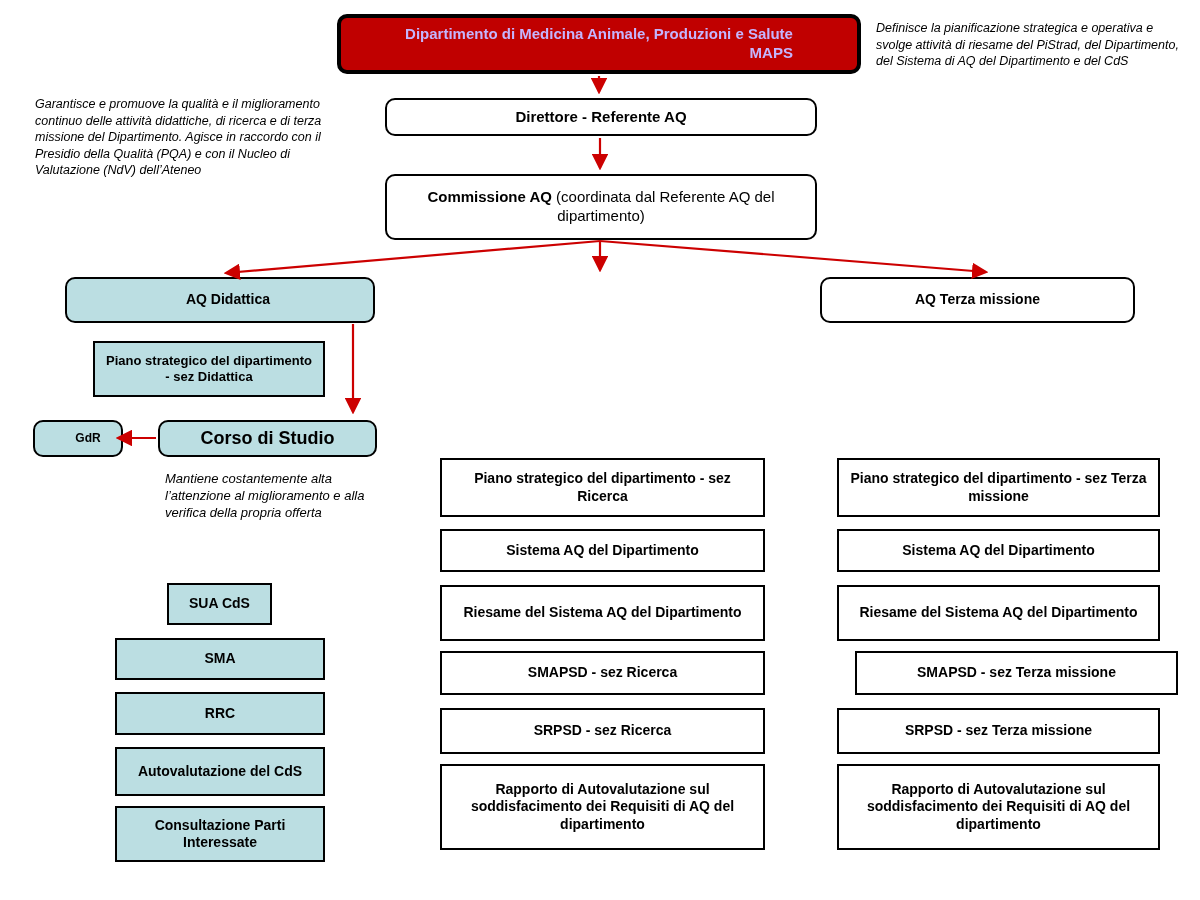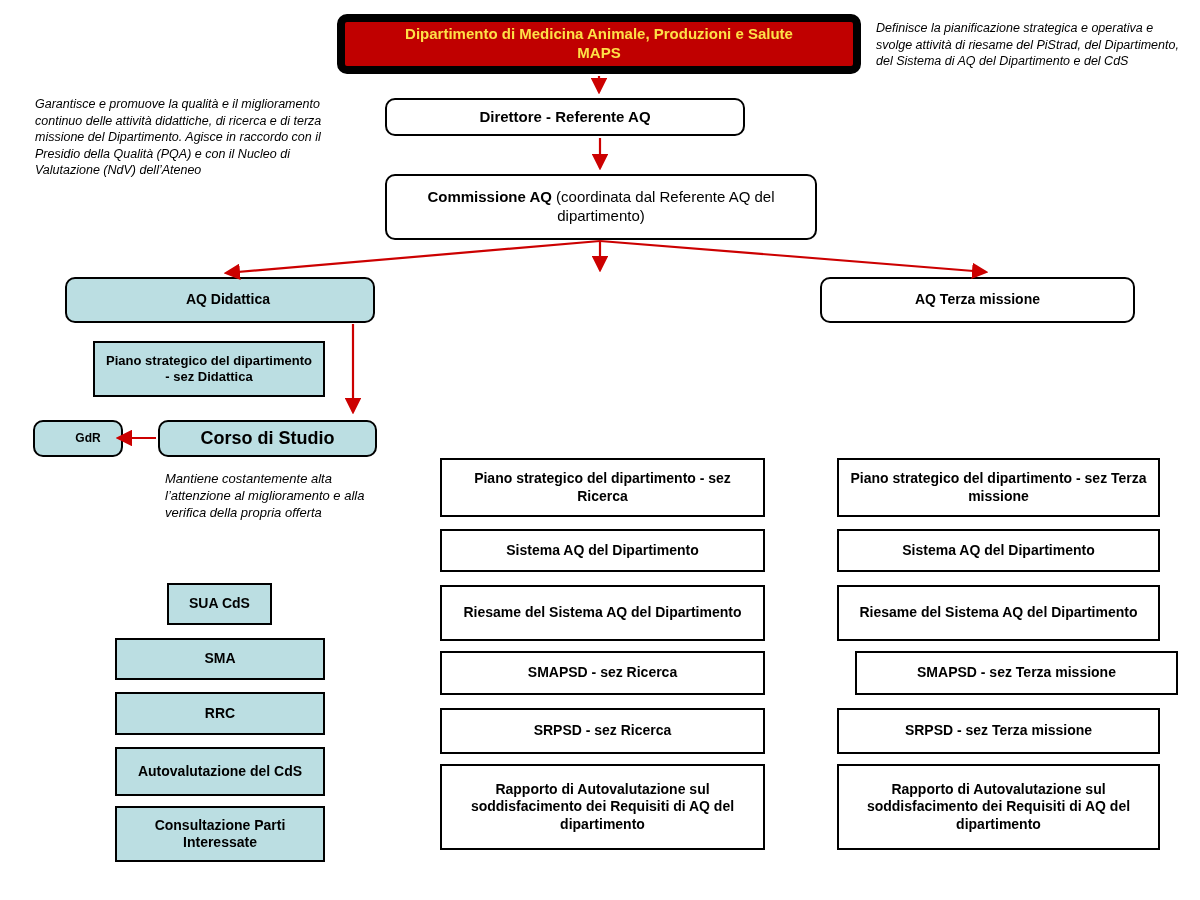--- a/index.html
+++ b/index.html
@@ -17,21 +17,21 @@
     box-sizing:border-box;
     display:flex;align-items:center;justify-content:center;
     text-align:center;
     background:#ffffff;
     border:2px solid #000;
     z-index:1;
     line-height:1.25;
   }
   .rounded{border-radius:10px;}
   .blue{background:#bbdee2;}
-  .red{background:#c00000;color:#fde047;border:8px solid #000000;}
+  .red{background:#c00000;color:#c4b5fd;border:4px solid #000000;text-align:right;}
   .bold{font-weight:bold;}
   .note{
     position:absolute;
     font-style:italic;
     font-size:12.5px;
     line-height:1.32;
     z-index:1;
   }
   .arrows{position:absolute;left:0;top:0;z-index:2;pointer-events:none;}
   .pad{padding:2px 8px;}
@@ -62,21 +62,21 @@
     <div>
       <div>Dipartimento di Medicina Animale, Produzioni e Salute</div>
       <div>MAPS</div>
     </div>
   </div>
 
   <div class="note" style="left:876px;top:20px;width:312px;">Definisce la pianificazione strategica e operativa e svolge attività di riesame del PiStrad, del Dipartimento, del Sistema di AQ del Dipartimento e del CdS</div>
 
   <div class="note" style="left:35px;top:96px;width:322px;">Garantisce e promuove la qualità e il miglioramento continuo delle attività didattiche, di ricerca e di terza missione del Dipartimento. Agisce in raccordo con il Presidio della Qualità (PQA) e con il Nucleo di Valutazione (NdV) dell’Ateneo</div>
 
-  <div class="box rounded bold pad" style="left:385px;top:98px;width:360px;height:38px;font-size:15px;">
+  <div class="box rounded bold pad" style="left:385px;top:98px;width:432px;height:38px;font-size:15px;">
     <span>Direttore - Referente AQ</span>
   </div>
 
   <div class="box rounded pad" style="left:385px;top:174px;width:432px;height:66px;font-size:15px;">
     <div>
       <span class="bold">Commissione AQ</span><span> (coordinata dal Referente AQ del dipartimento)</span>
     </div>
   </div>
 
   <div class="box rounded blue bold pad" style="left:65px;top:277px;width:310px;height:46px;font-size:14px;padding-left:24px;">

